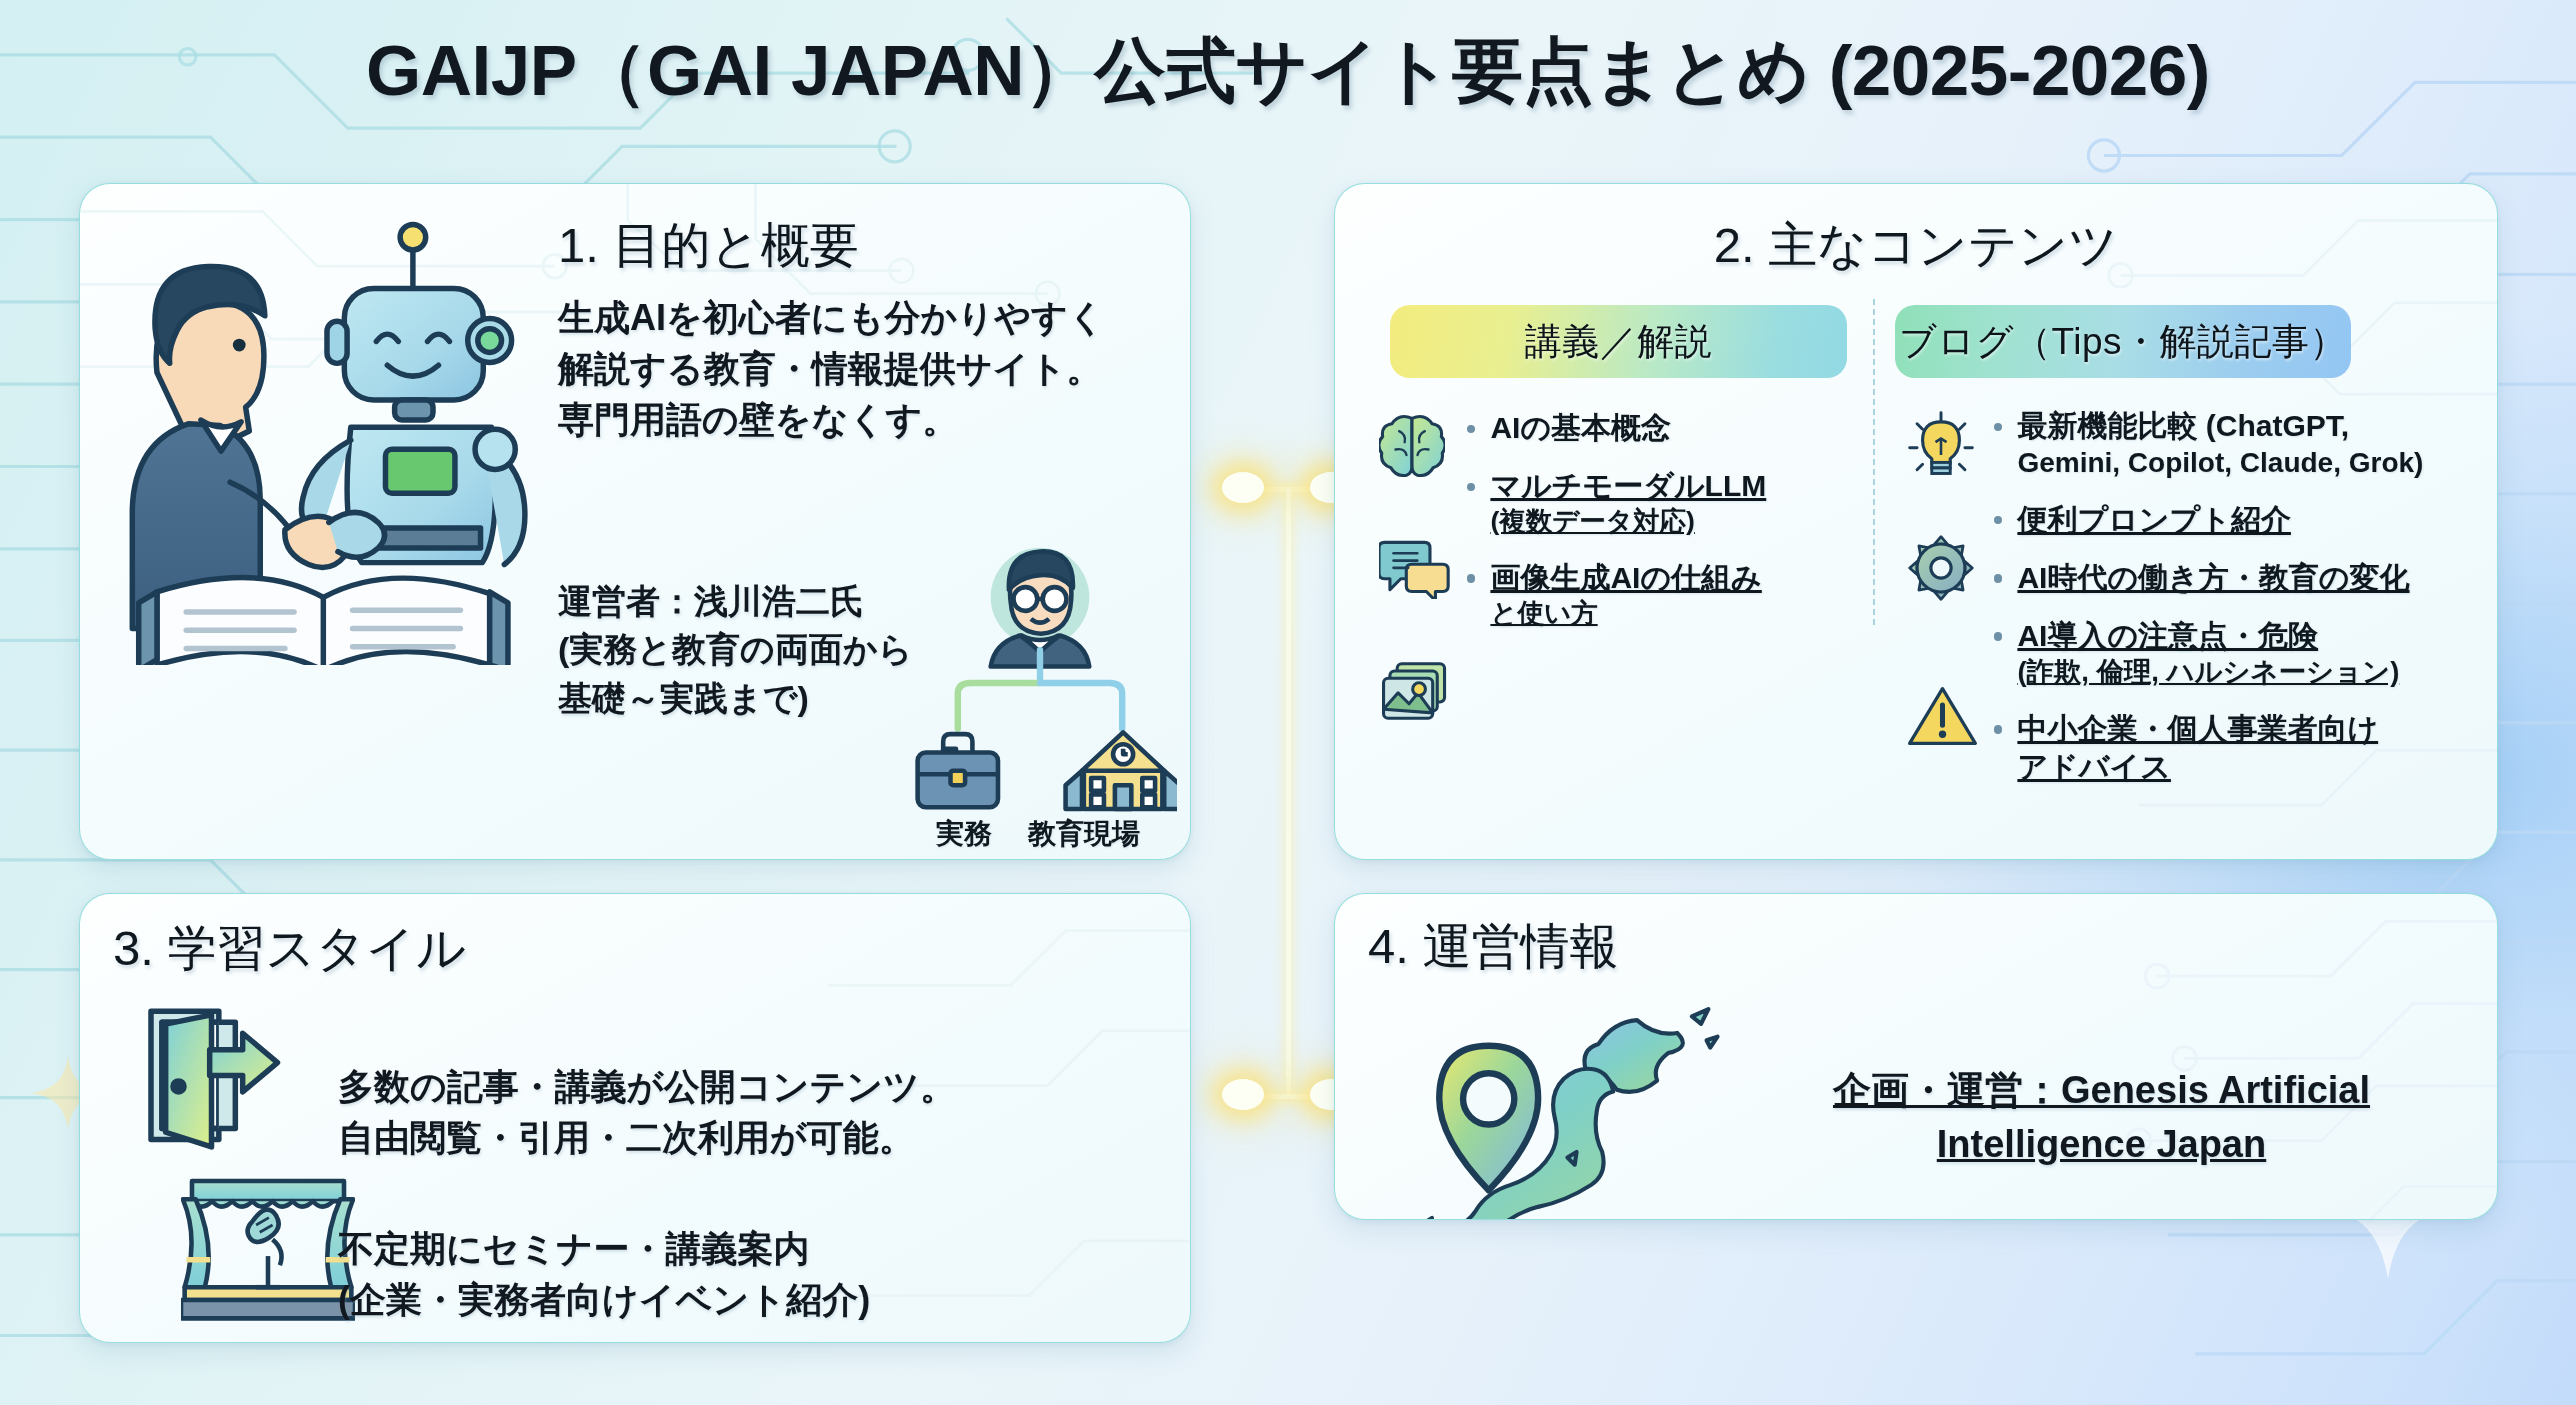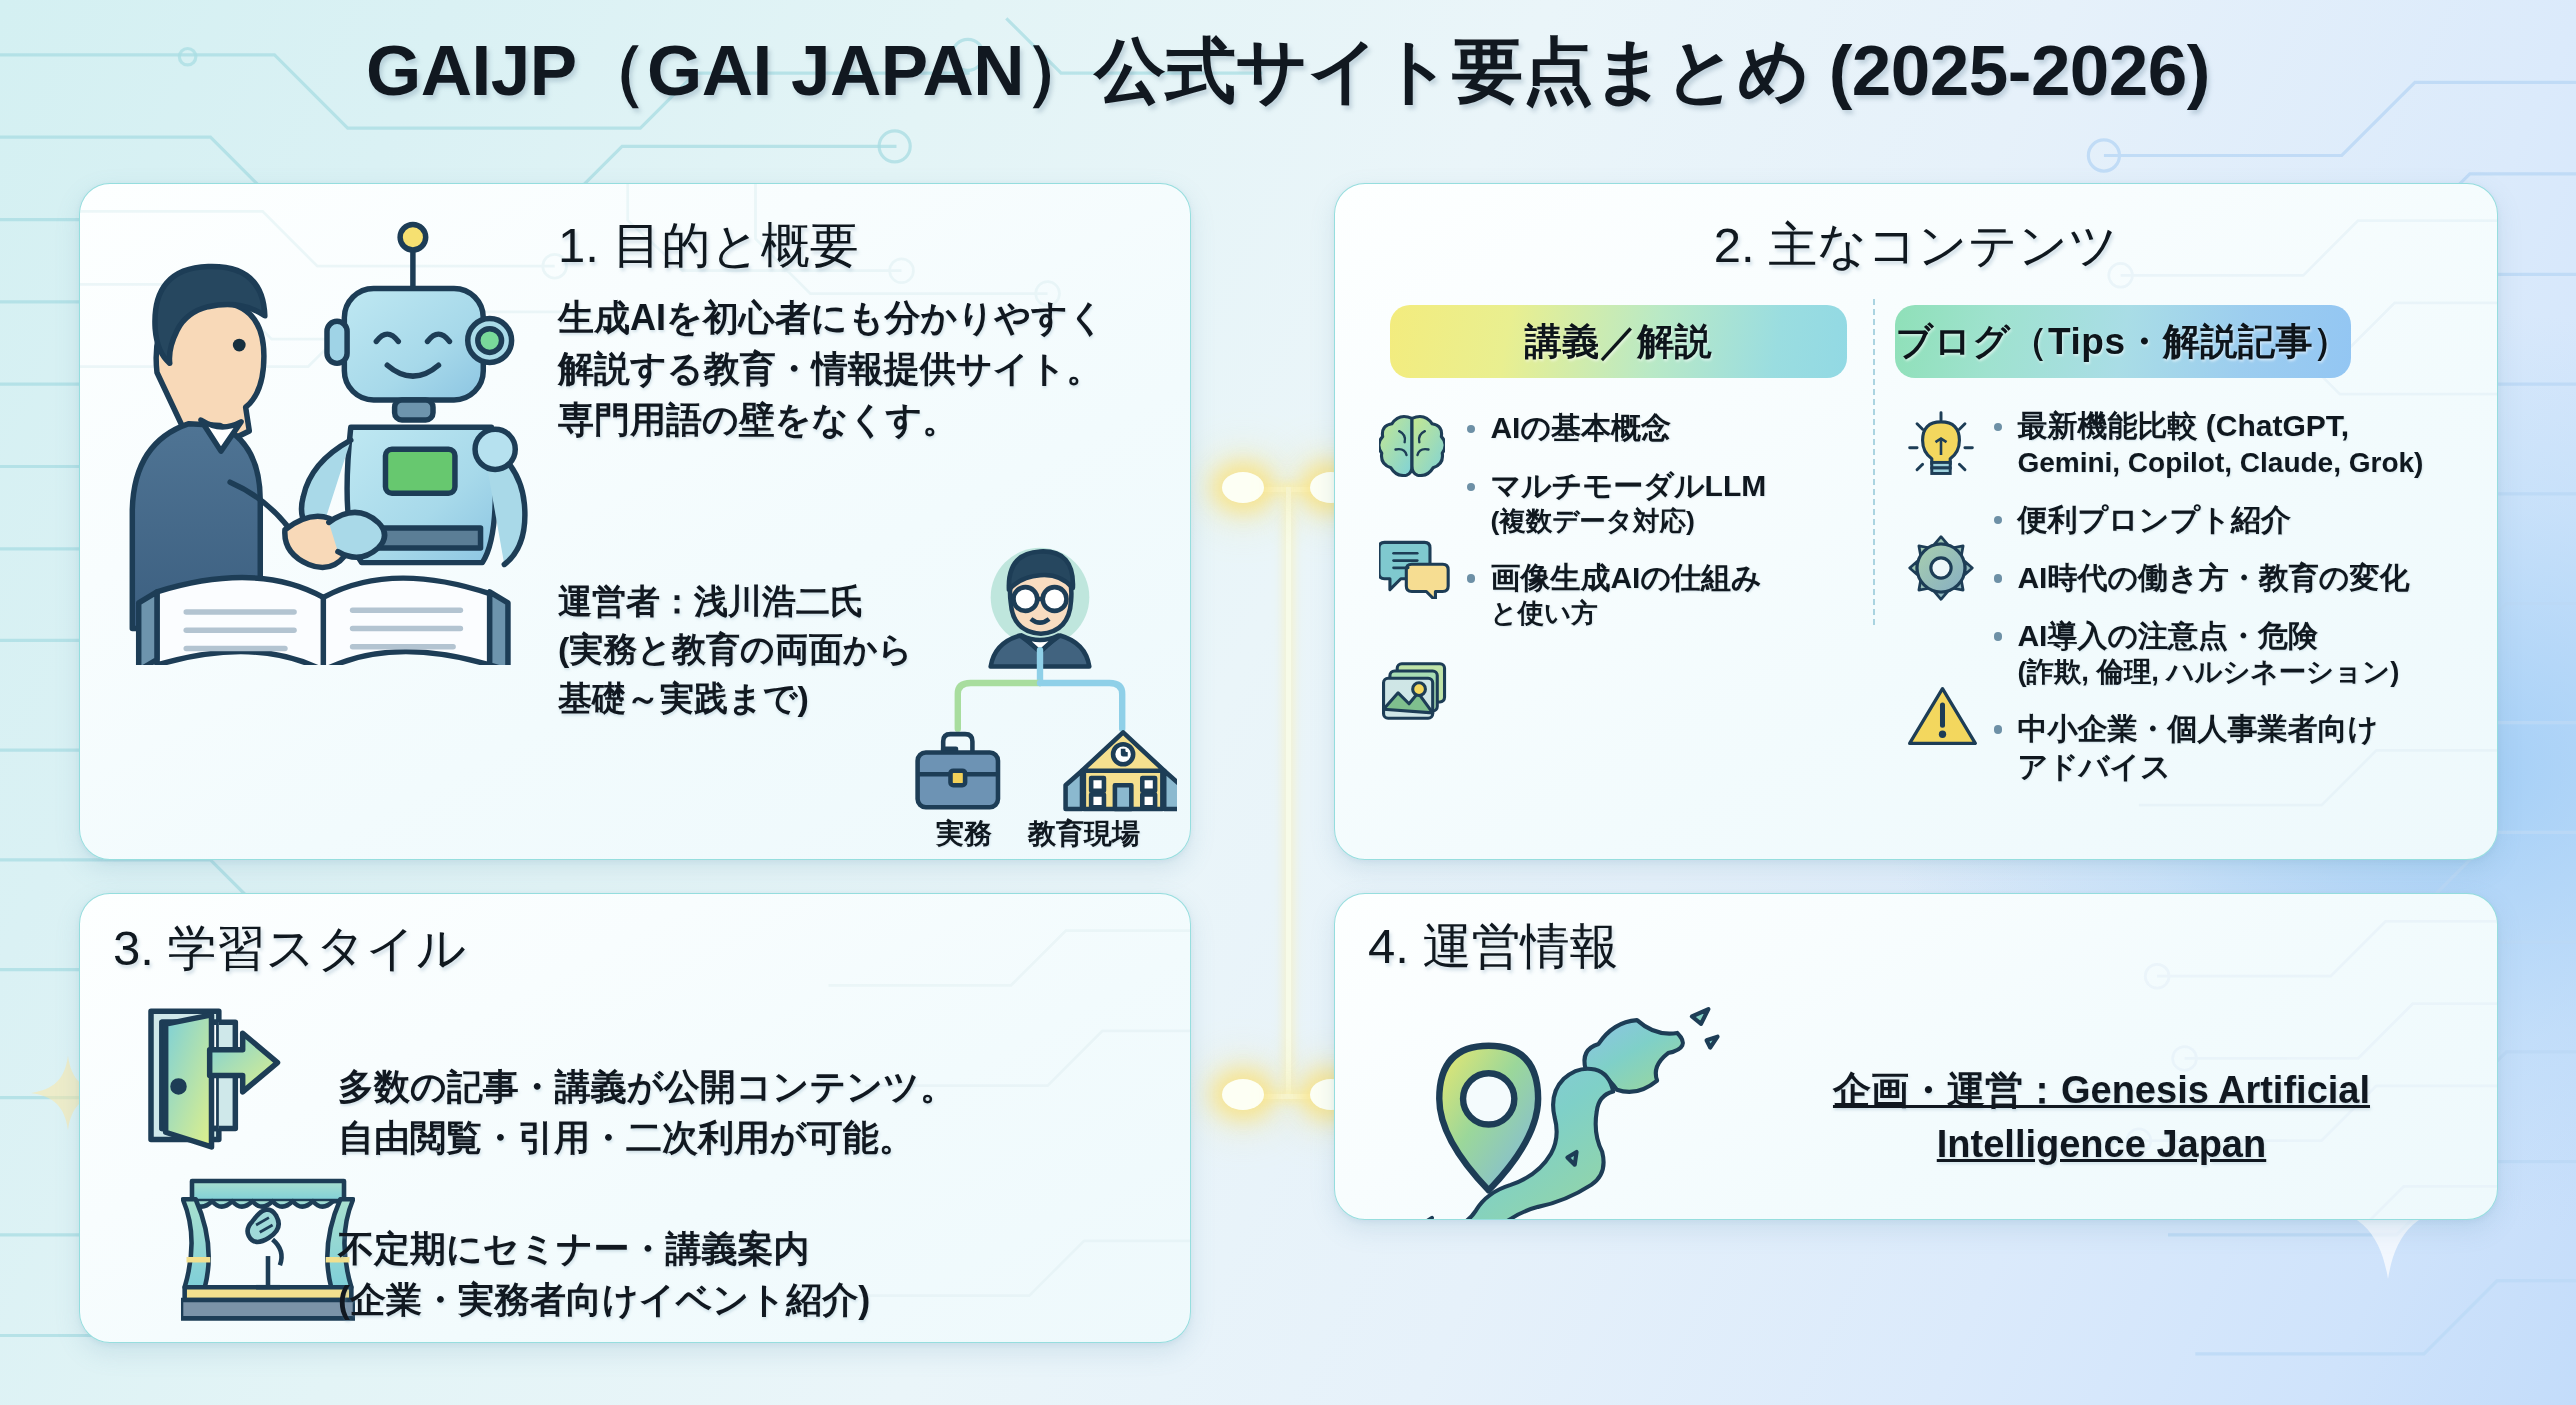--- a/index.html
+++ b/index.html
@@ -62,21 +62,21 @@
     font-size: 36px; font-weight: 700; color: #111820;
     line-height: 1.42;
     text-shadow: 0.9px 1.8px 2.7px rgba(130,165,185,.30);
   }
 
   
   .pill {
     position: absolute;
     height: 73px; border-radius: 20px;
     display:flex; align-items:center; justify-content:center;
-    font-size: 37px; font-weight: 700; color:#0d141a;
+    font-size: 37px; font-weight: 400; color:#0d141a;
     text-shadow: 0.9px 1.8px 2.7px rgba(255,255,255,.55);
     letter-spacing: 0.5px;
   }
   #pill-lecture {
     left: 55px; top: 121px; width: 457px;
     background: linear-gradient(100deg,#f3ec7e 0%, #e9ef90 26%, #b9e9c6 58%, #9adde0 84%, #92d9e4 100%);
   }
   #pill-blog {
     left: 560px; top: 121px; width: 456px;
     background: linear-gradient(100deg,#8fe0b8 0%, #9fe2cf 22%, #a9dde6 50%, #9ccdef 76%, #93c6f3 100%);
@@ -96,21 +96,21 @@
     line-height: 1.27;
     padding-left: 27.4px;
     text-shadow: 0.9px 0.9px 1.8px rgba(130,165,185,.26);
   }
   .bullet::before {
     content:"";
     position:absolute; left:3.7px; top: 15.6px;
     width: 8.2px; height: 8.2px; border-radius: 50%;
     background: #6d90a6;
   }
-  .bullet + .bullet { margin-top: 20px; }
+  .bullet + .bullet { margin-top: 20px; text-decoration: underline; }
   .bullet .sub { font-size: 26.5px; display:block; }
 
   .icon-slot { position:absolute; }
 
   
   .node {
     position:absolute;
     width: 42px; height: 31px; border-radius: 50%;
     background: #fdfff4;
     box-shadow: 0 0 20px 11px rgba(248,226,130,.78), 0 0 42px 20px rgba(250,232,150,.32);

